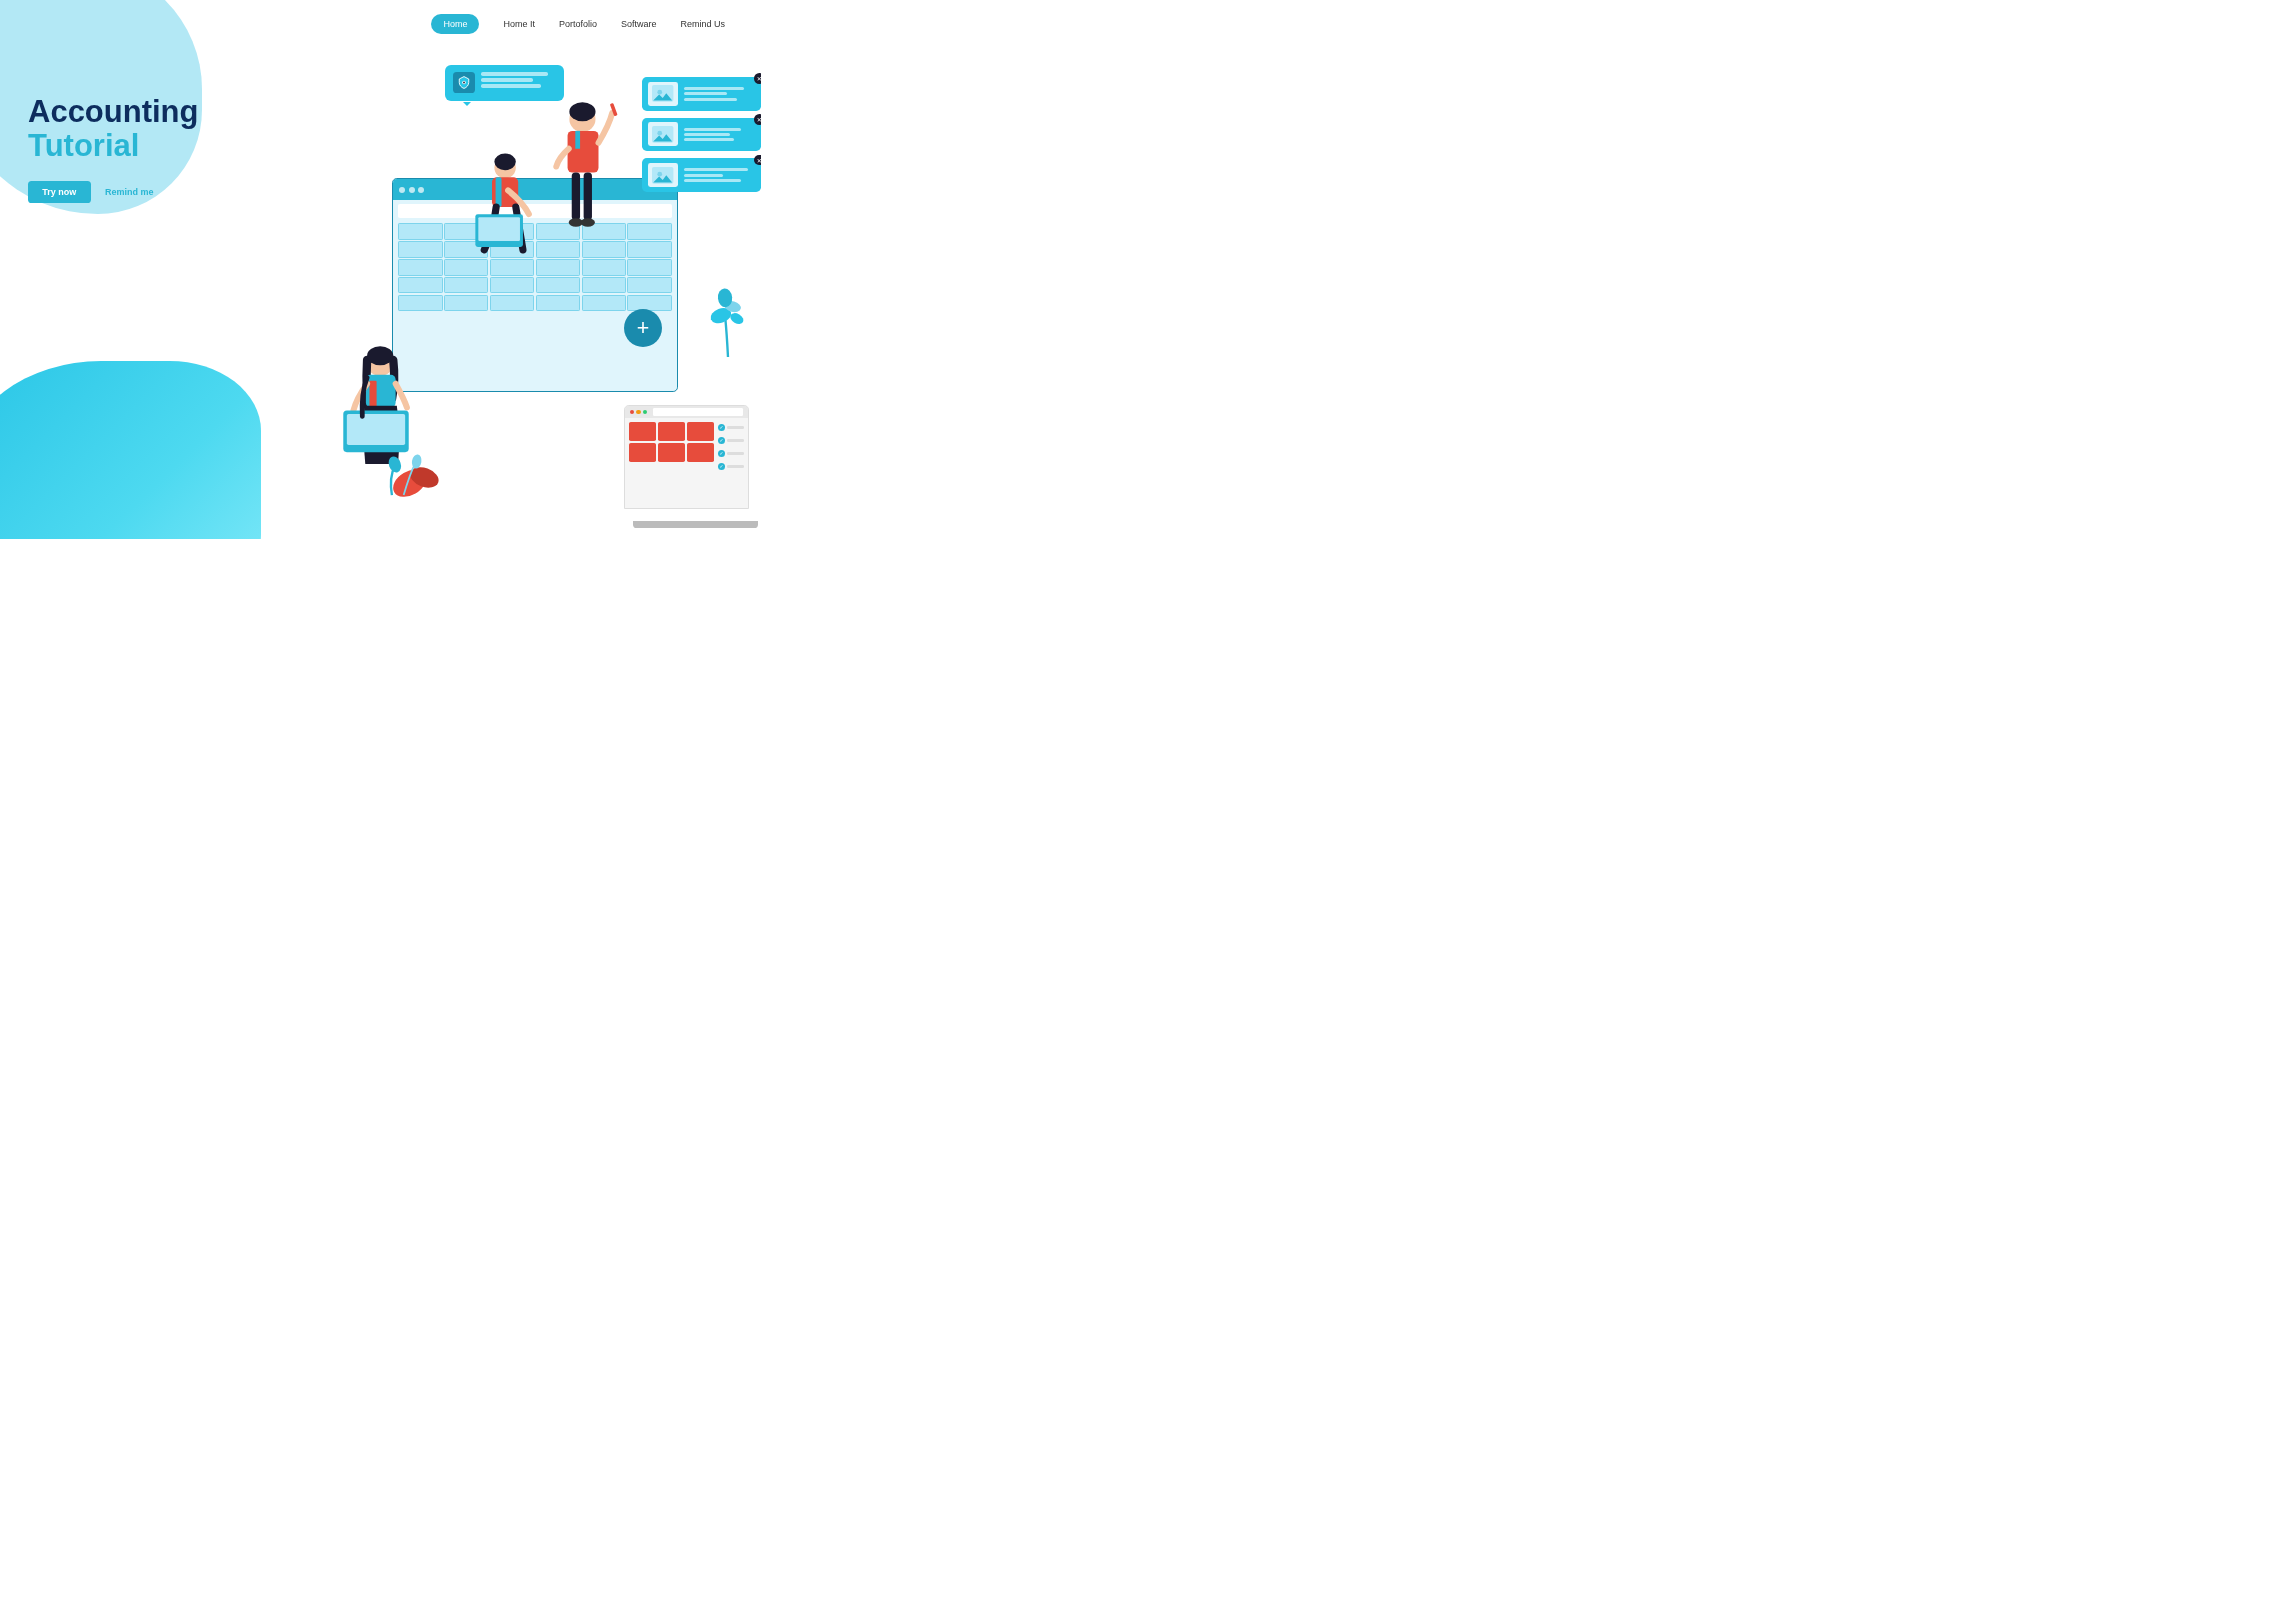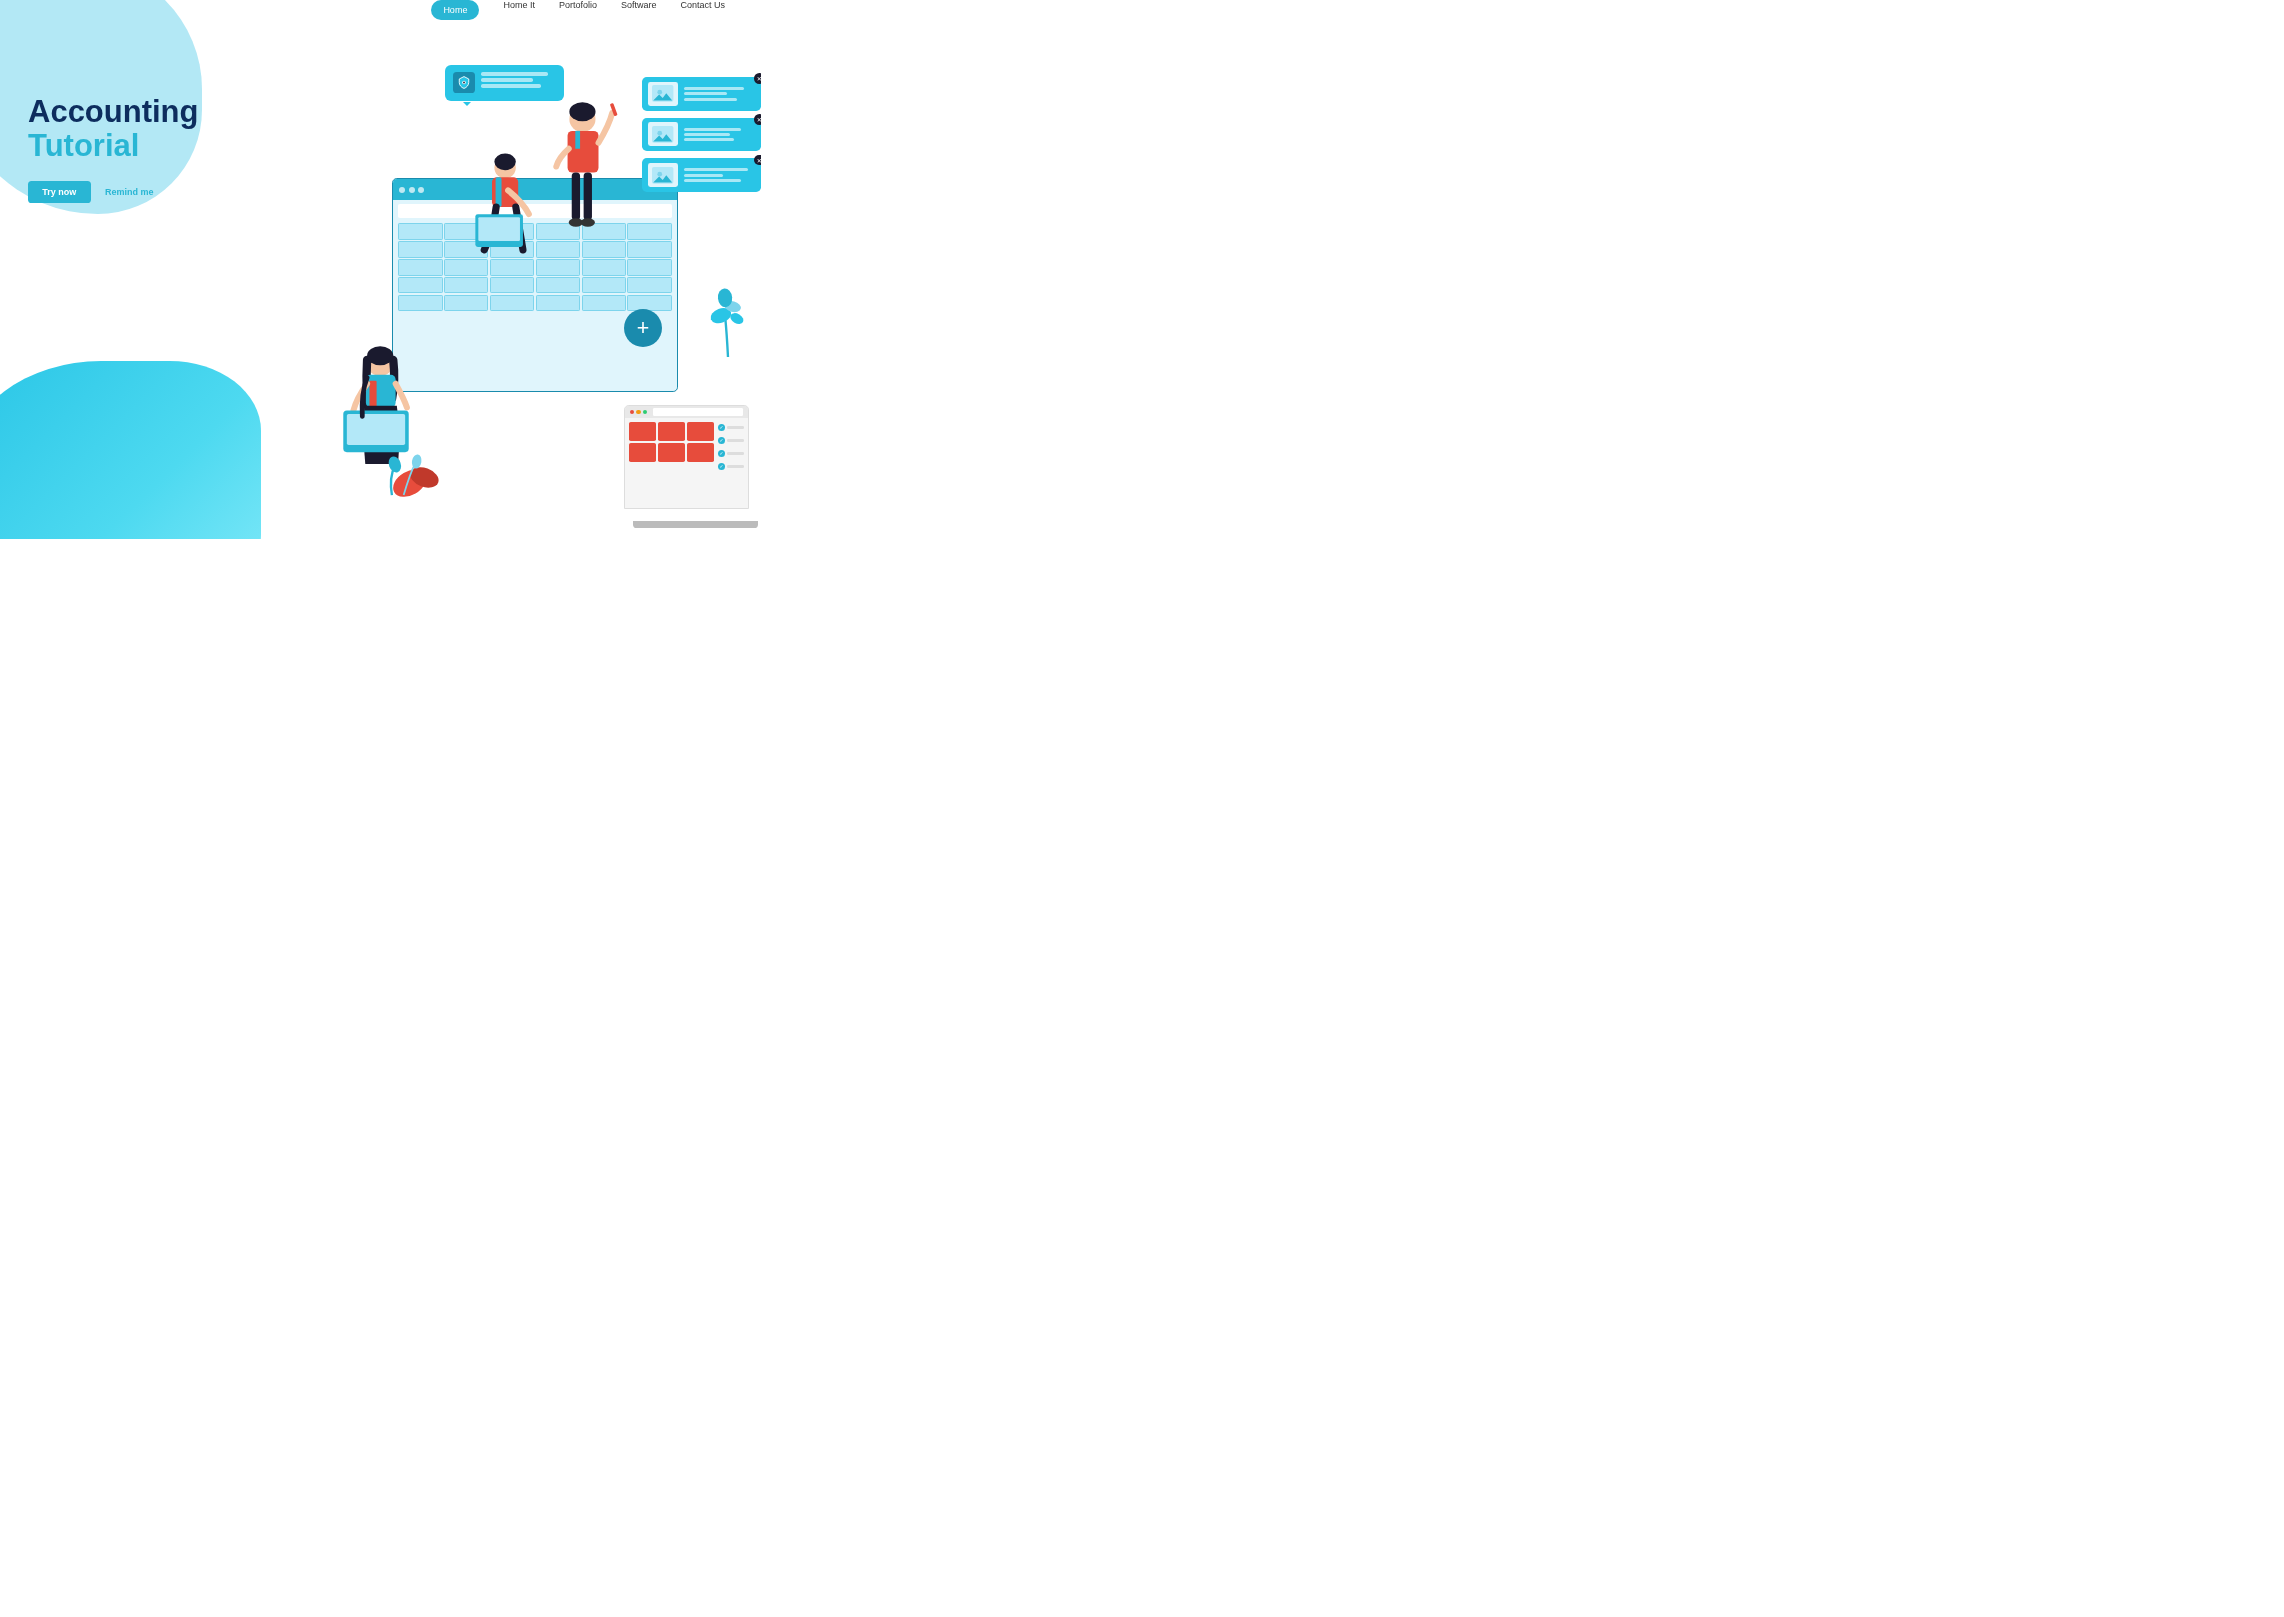--- a/index.html
+++ b/index.html
@@ -11,21 +11,21 @@
       overflow: hidden;
       position: relative;
     }
 
     
     nav {
       position: absolute;
       top: 0; left: 0; right: 0;
       height: 48px;
       display: flex;
-      align-items: flex-start;
+      align-items: center;
       justify-content: flex-end;
       padding-right: 36px;
       gap: 24px;
       z-index: 100;
     }
     .nav-item {
       font-size: 9px;
       color: #333;
       cursor: pointer;
       font-weight: 500;
@@ -307,21 +307,21 @@
 <body>
 
 <div class="bg-blob-tl"></div>
 <div class="bg-blob-bl"></div>
 
 <nav>
   <div class="nav-item active">Home</div>
   <div class="nav-item">Home It</div>
   <div class="nav-item">Portofolio</div>
   <div class="nav-item">Software</div>
-  <div class="nav-item">Contact Us</div>
+  <div class="nav-item">Remind Us</div>
 </nav>
 
 <div class="hero-text">
   <div class="hero-title-dark">Accounting</div>
   <div class="hero-title-blue">Tutorial</div>
   <div class="hero-buttons">
     <button class="btn-trynow">Try now</button>
     <button class="btn-remind">Remind me</button>
   </div>
 </div>

